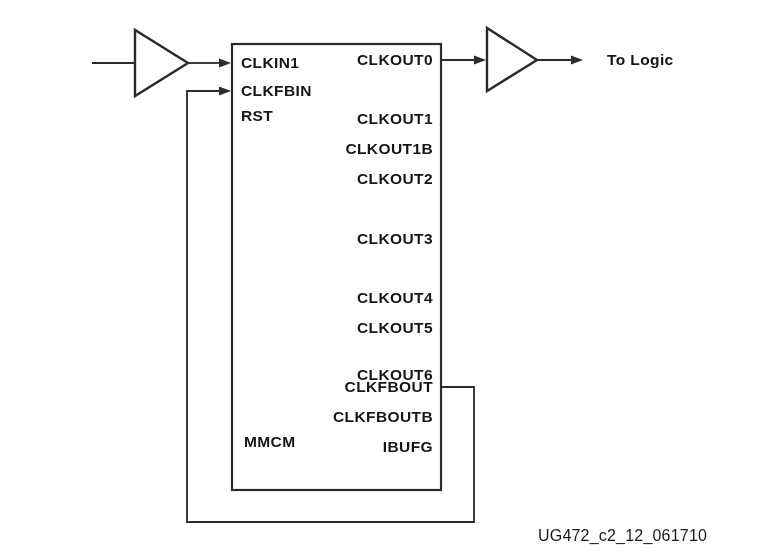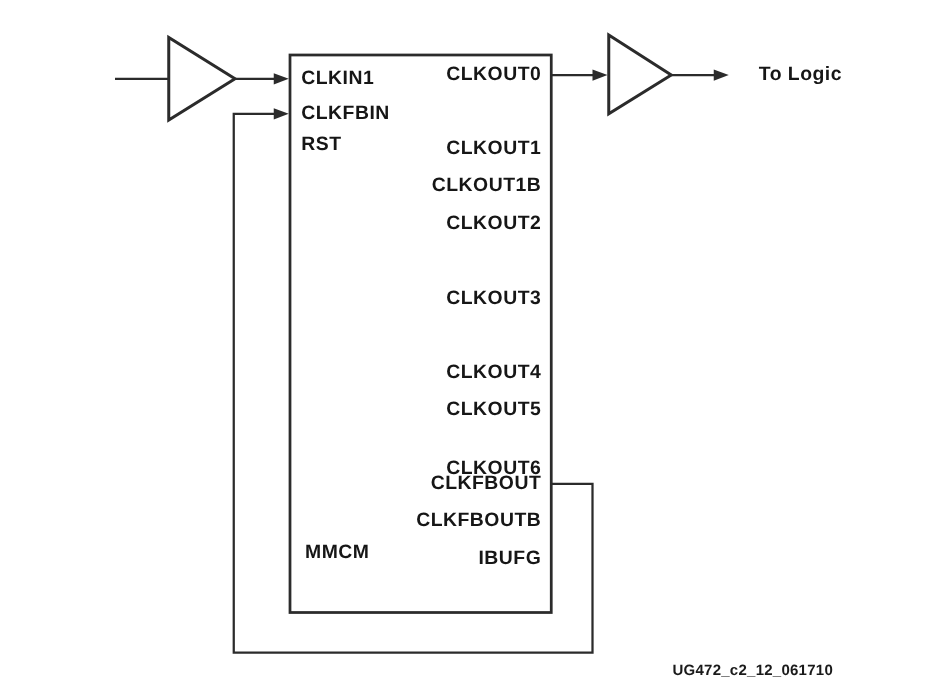--- a/index.html
+++ b/index.html
@@ -27,22 +27,22 @@
     font-size: 15.5px;
     line-height: 20px;
     letter-spacing: 0.4px;
     white-space: nowrap;
   }
   .lbl.center { text-align: center; }
   .lbl.rightal { text-align: right; }
   .caption {
     position: absolute;
     color: #1a1a1a;
-    font-weight: 700;
-    font-size: 12px;
+    font-weight: 400;
+    font-size: 16px;
     line-height: 14px;
     letter-spacing: 0.2px;
     white-space: nowrap;
   }
 </style>
 </head>
 <body>
 
 <div class="stage">
 

